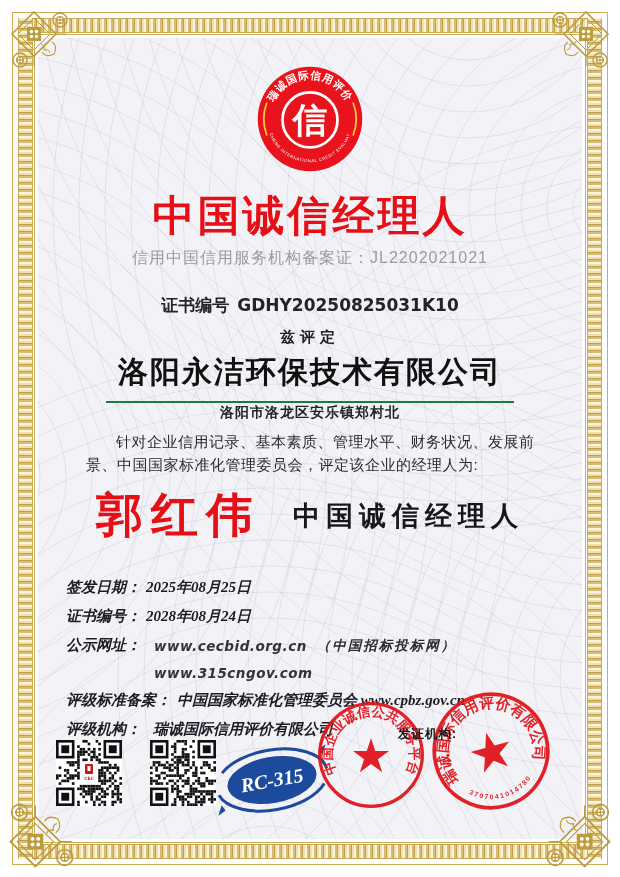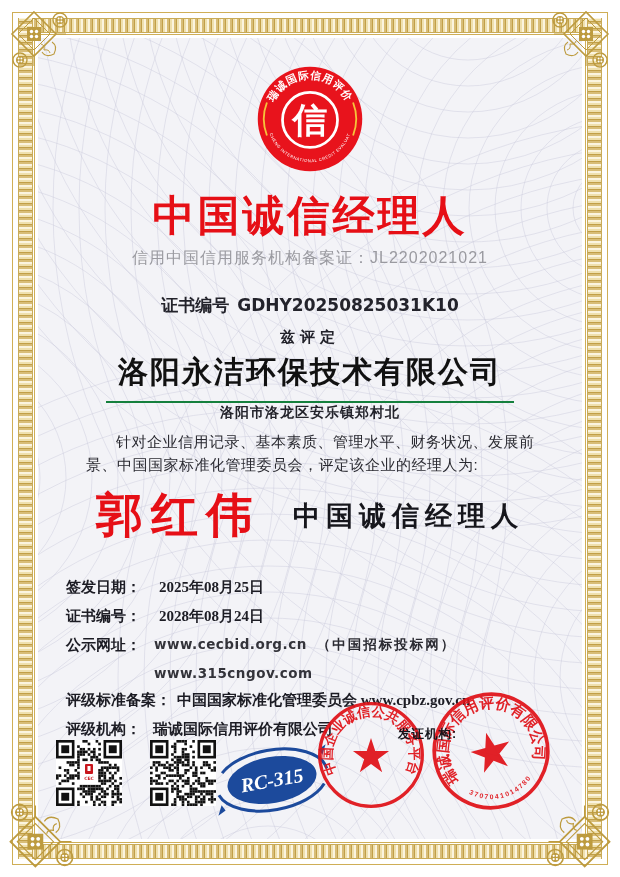--- a/index.html
+++ b/index.html
@@ -42,24 +42,24 @@
   .address{top:366px;font-size:14px;font-weight:bold;color:#23232b;letter-spacing:1px;}
   .para{position:absolute;left:48px;top:392px;width:456px;font-size:15px;color:#2a2a31;
         line-height:1.55;text-align:left;text-indent:2em;letter-spacing:.5px;}
   
   .name-row{top:446px;display:flex;justify-content:center;align-items:center;gap:32px;}
   .manager-name{font-size:47px;font-weight:900;color:#e60f16;letter-spacing:8px;}
   .manager-title{font-size:27px;font-weight:bold;color:#16161c;letter-spacing:6px;
                  font-family:"Liberation Serif","DejaVu Serif",serif;}
   
   .details{position:absolute;left:28px;top:540px;text-align:left;color:#1c1c24;}
-  .drow{display:flex;align-items:flex-start;margin-bottom:10px;}
+  .drow{display:flex;align-items:center;margin-bottom:10px;font-style:italic;}
   .dlabel{min-width:76px;font-size:15px;font-weight:bold;font-family:"Liberation Serif","DejaVu Serif",serif;}
   .dlabel.wide{min-width:0;margin-right:6px;}
-  .dvalue{font-size:15px;font-weight:bold;font-family:"Liberation Serif","DejaVu Serif",serif;margin-left:17px;}
+  .dvalue{font-size:15px;font-weight:bold;font-family:"Liberation Serif","DejaVu Serif",serif;margin-left:4px;}
   .durl{font-size:13.5px;font-weight:bold;color:#33333a;margin-left:12px;font-family:"DejaVu Sans",sans-serif;letter-spacing:.5px;}
   .dsite{font-size:13.5px;font-weight:bold;color:#2a2a31;margin-left:10px;letter-spacing:2px;}
   .spacer{min-width:76px;}
   
   .qr{position:absolute;width:66px;height:66px;top:702px;}
   .qr1{left:18px;} .qr2{left:112px;}
   .rc-badge{position:absolute;left:169px;top:700px;width:130px;height:84px;}
   .seal{position:absolute;opacity:.93;}
   .seal1{left:276px;top:660px;width:114px;height:114px;}
   .seal2{left:390px;top:650px;width:126px;height:126px;}

